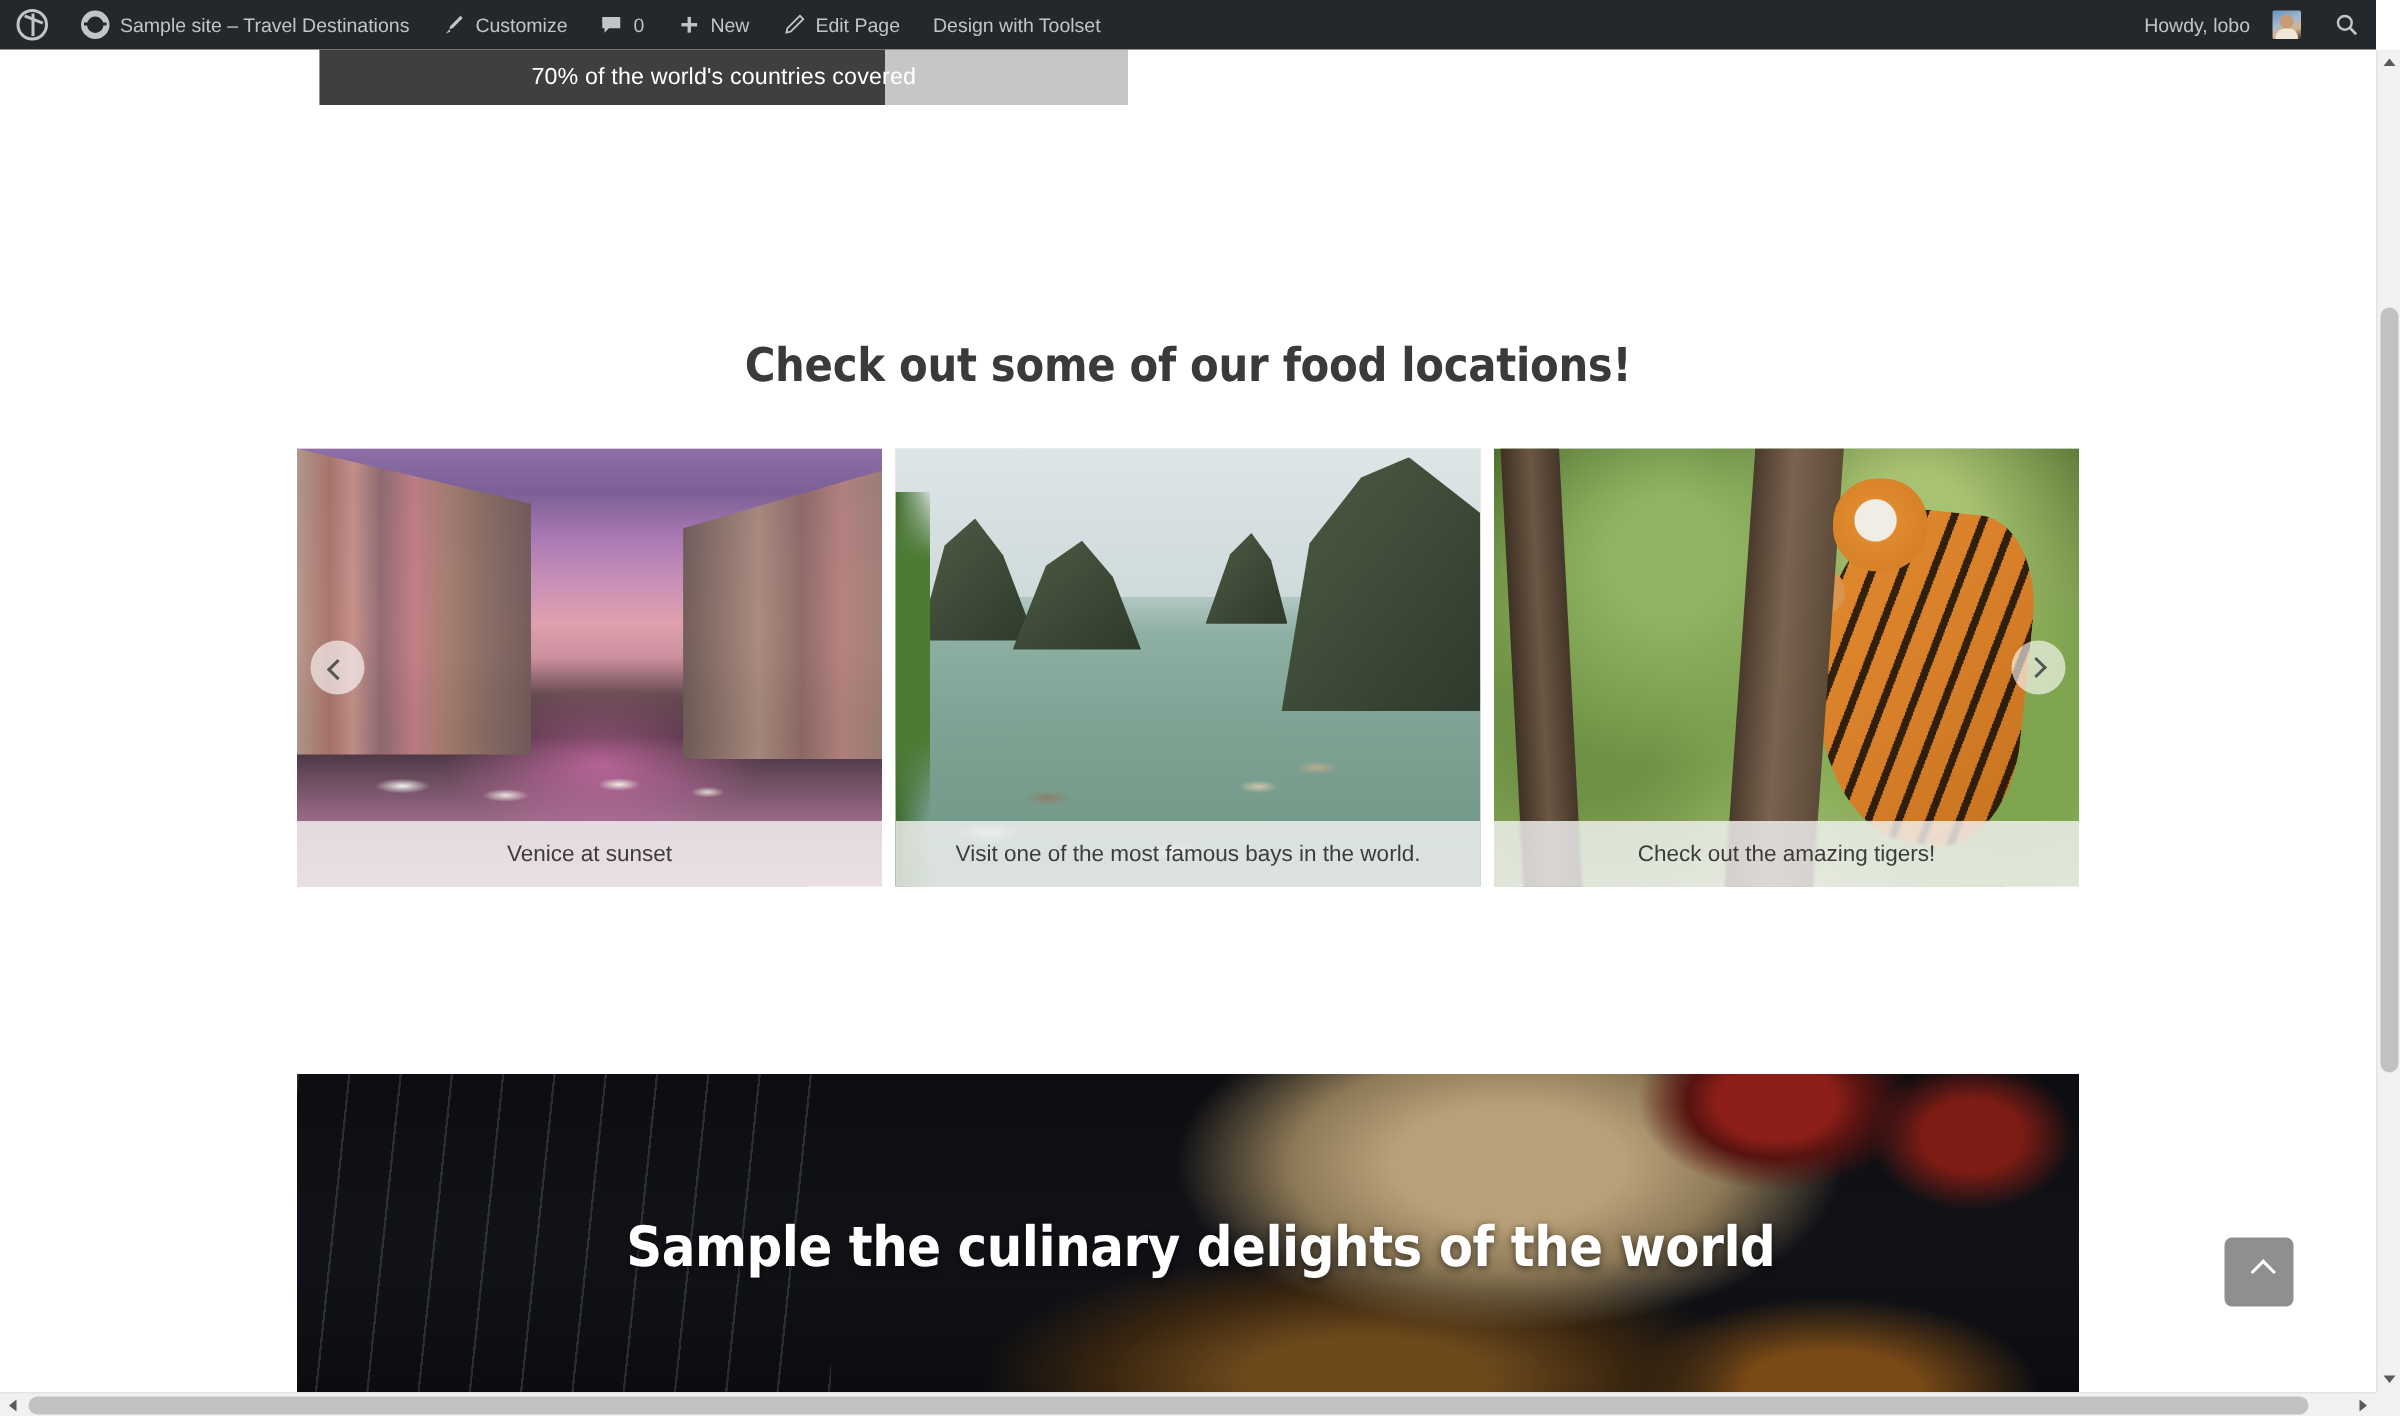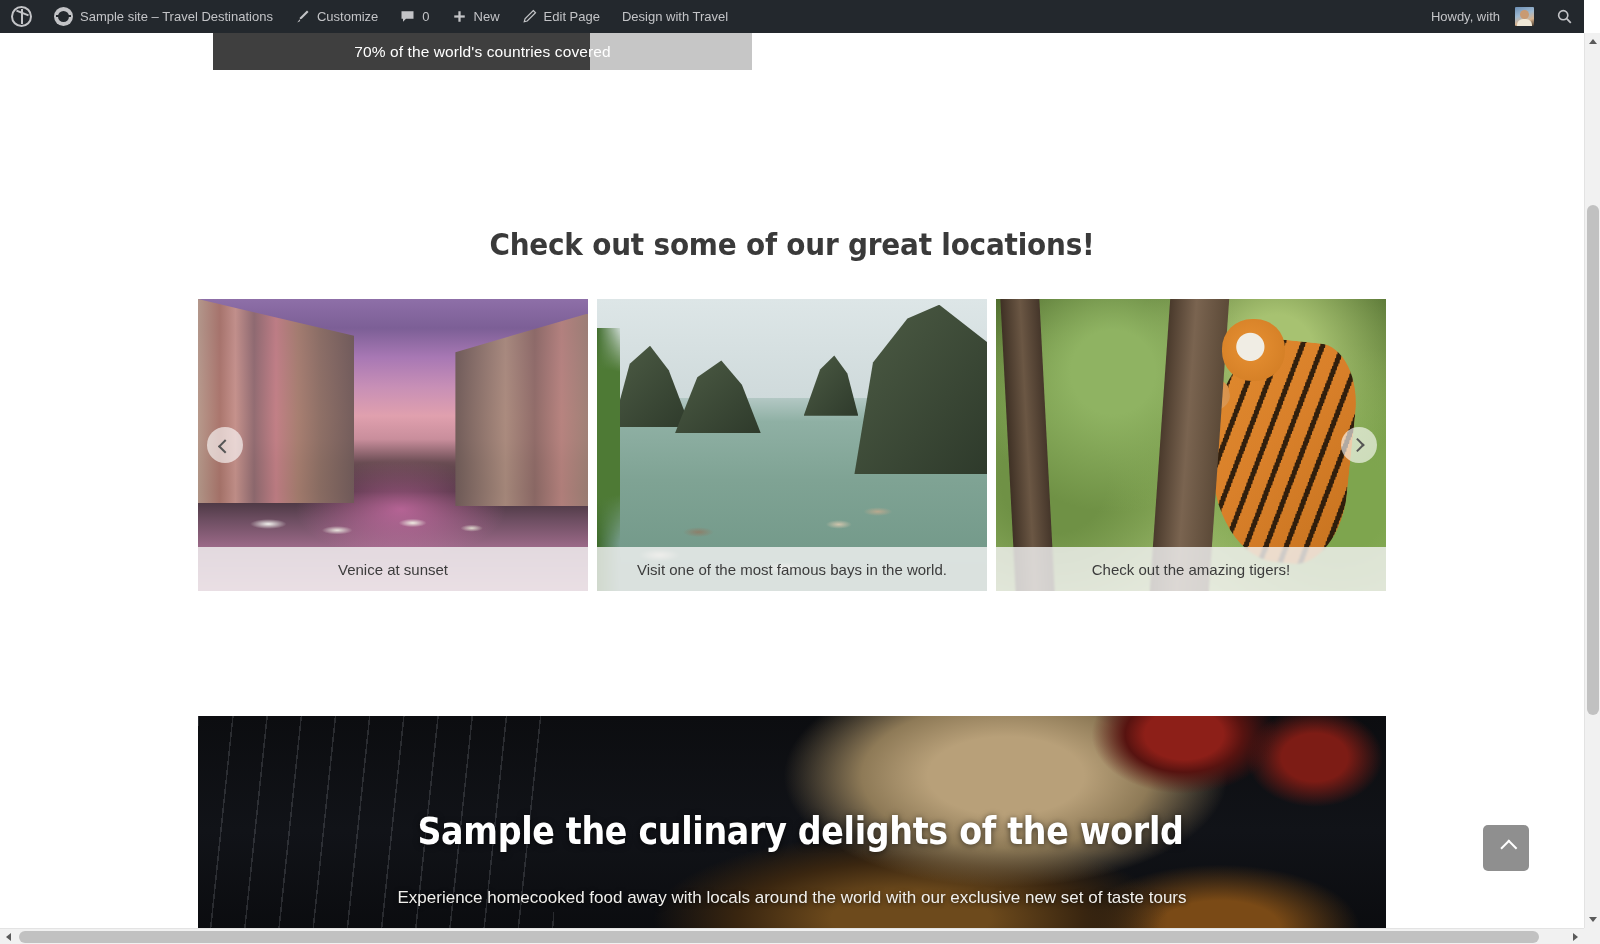--- a/index.html
+++ b/index.html
@@ -378,28 +378,28 @@
     </svg>
     <span>New</span>
   </div>
   <div class="ab-item">
     <svg width="15" height="15" viewBox="0 0 20 20">
       <path d="M15 2 L18 5 L7 16 L3 17 L4 13 Z" fill="none" stroke="#c3c4c7" stroke-width="1.6"></path>
     </svg>
     <span>Edit Page</span>
   </div>
   <div class="ab-item">
-    <span>Design with Travel</span>
+    <span>Design with Toolset</span>
   </div>
 
   <div class="ab-spacer"></div>
 
   <div class="ab-right">
     <div class="ab-item">
-      <span>Howdy, with</span>
+      <span>Howdy, lobo</span>
       <span class="ab-avatar"></span>
     </div>
     <div class="ab-item">
       <svg width="17" height="17" viewBox="0 0 20 20">
         <circle cx="8.5" cy="8.5" r="5.4" fill="none" stroke="#c3c4c7" stroke-width="1.9"></circle>
         <line x1="12.6" y1="12.6" x2="17.4" y2="17.4" stroke="#c3c4c7" stroke-width="2.1"></line>
       </svg>
     </div>
   </div>
 </div>
@@ -407,21 +407,21 @@
 <div id="page">
 
   <div class="strips">
     <div class="strip" id="strip1">
       <div class="track"></div>
       <div class="fill" style="width: 70%;"></div>
       <div class="txt">70% of the world's countries covered</div>
     </div>
   </div>
 
-  <h2 class="section-title">Check out some of our great locations!</h2>
+  <h2 class="section-title">Check out some of our food locations!</h2>
 
   <div class="carousel">
     <div class="cards">
 
       <div class="card">
         <div class="photo">
           <div class="ph-venice"></div>
           <div class="venice-boats"></div>
         </div>
         <div class="cap">Venice at sunset</div>
@@ -460,21 +460,20 @@
     </div>
     <div class="nav-arrow" id="next-arrow">
       <span class="chev right"></span>
     </div>
   </div>
 
   <div class="culinary">
     <div class="cul-bg"></div>
     <div class="cul-stripes"></div>
     <div class="cul-title">Sample the culinary delights of the world</div>
-    <div class="cul-sub">Experience homecooked food away with locals around the world with our exclusive new set of taste tours</div>
   </div>
 
   <div id="back-to-top">
     <span class="chev"></span>
   </div>
 
 </div>
 
 <div id="vscroll">
   <div class="btn-up">

